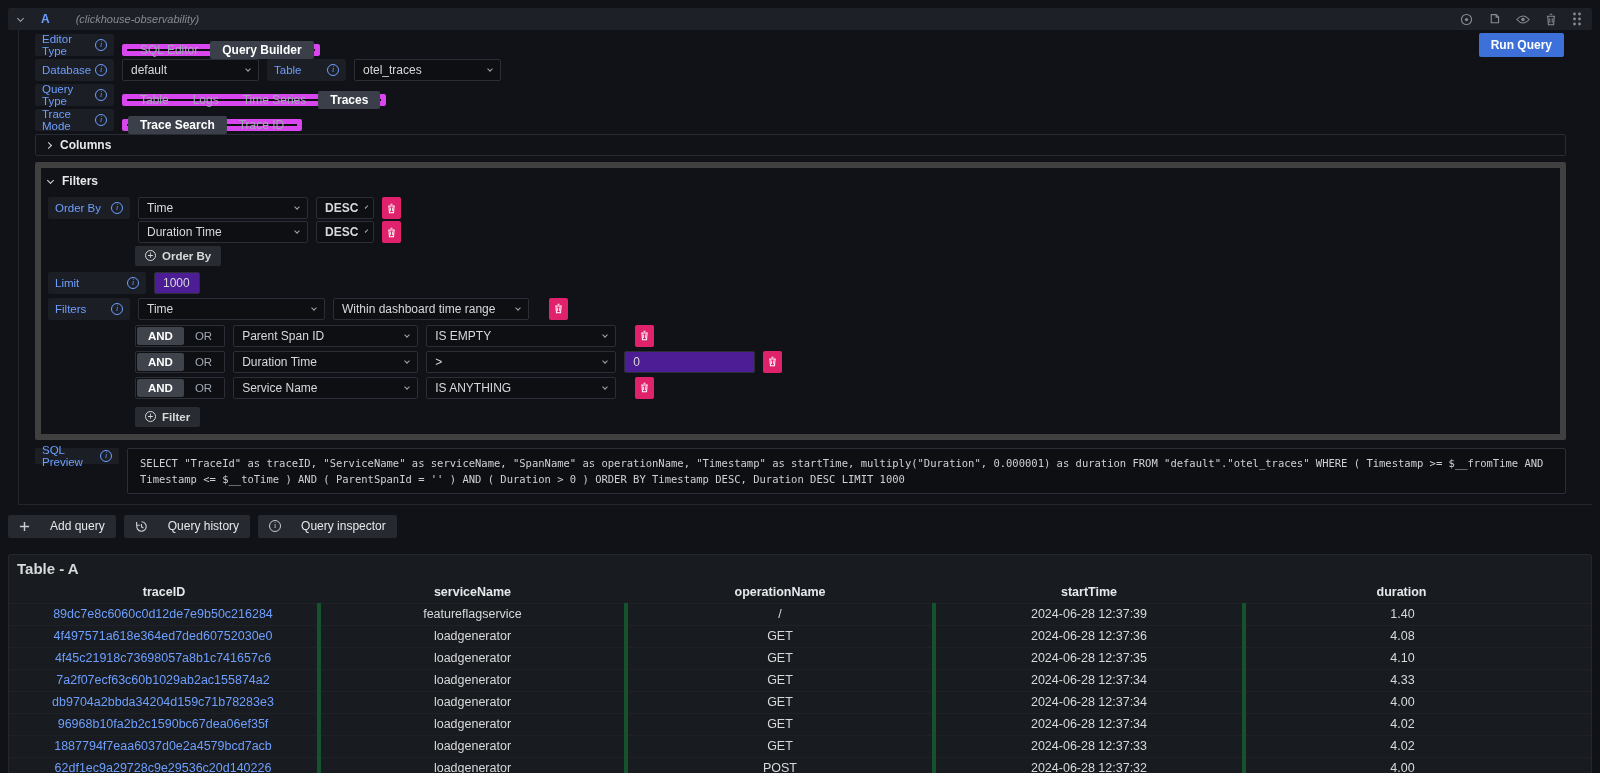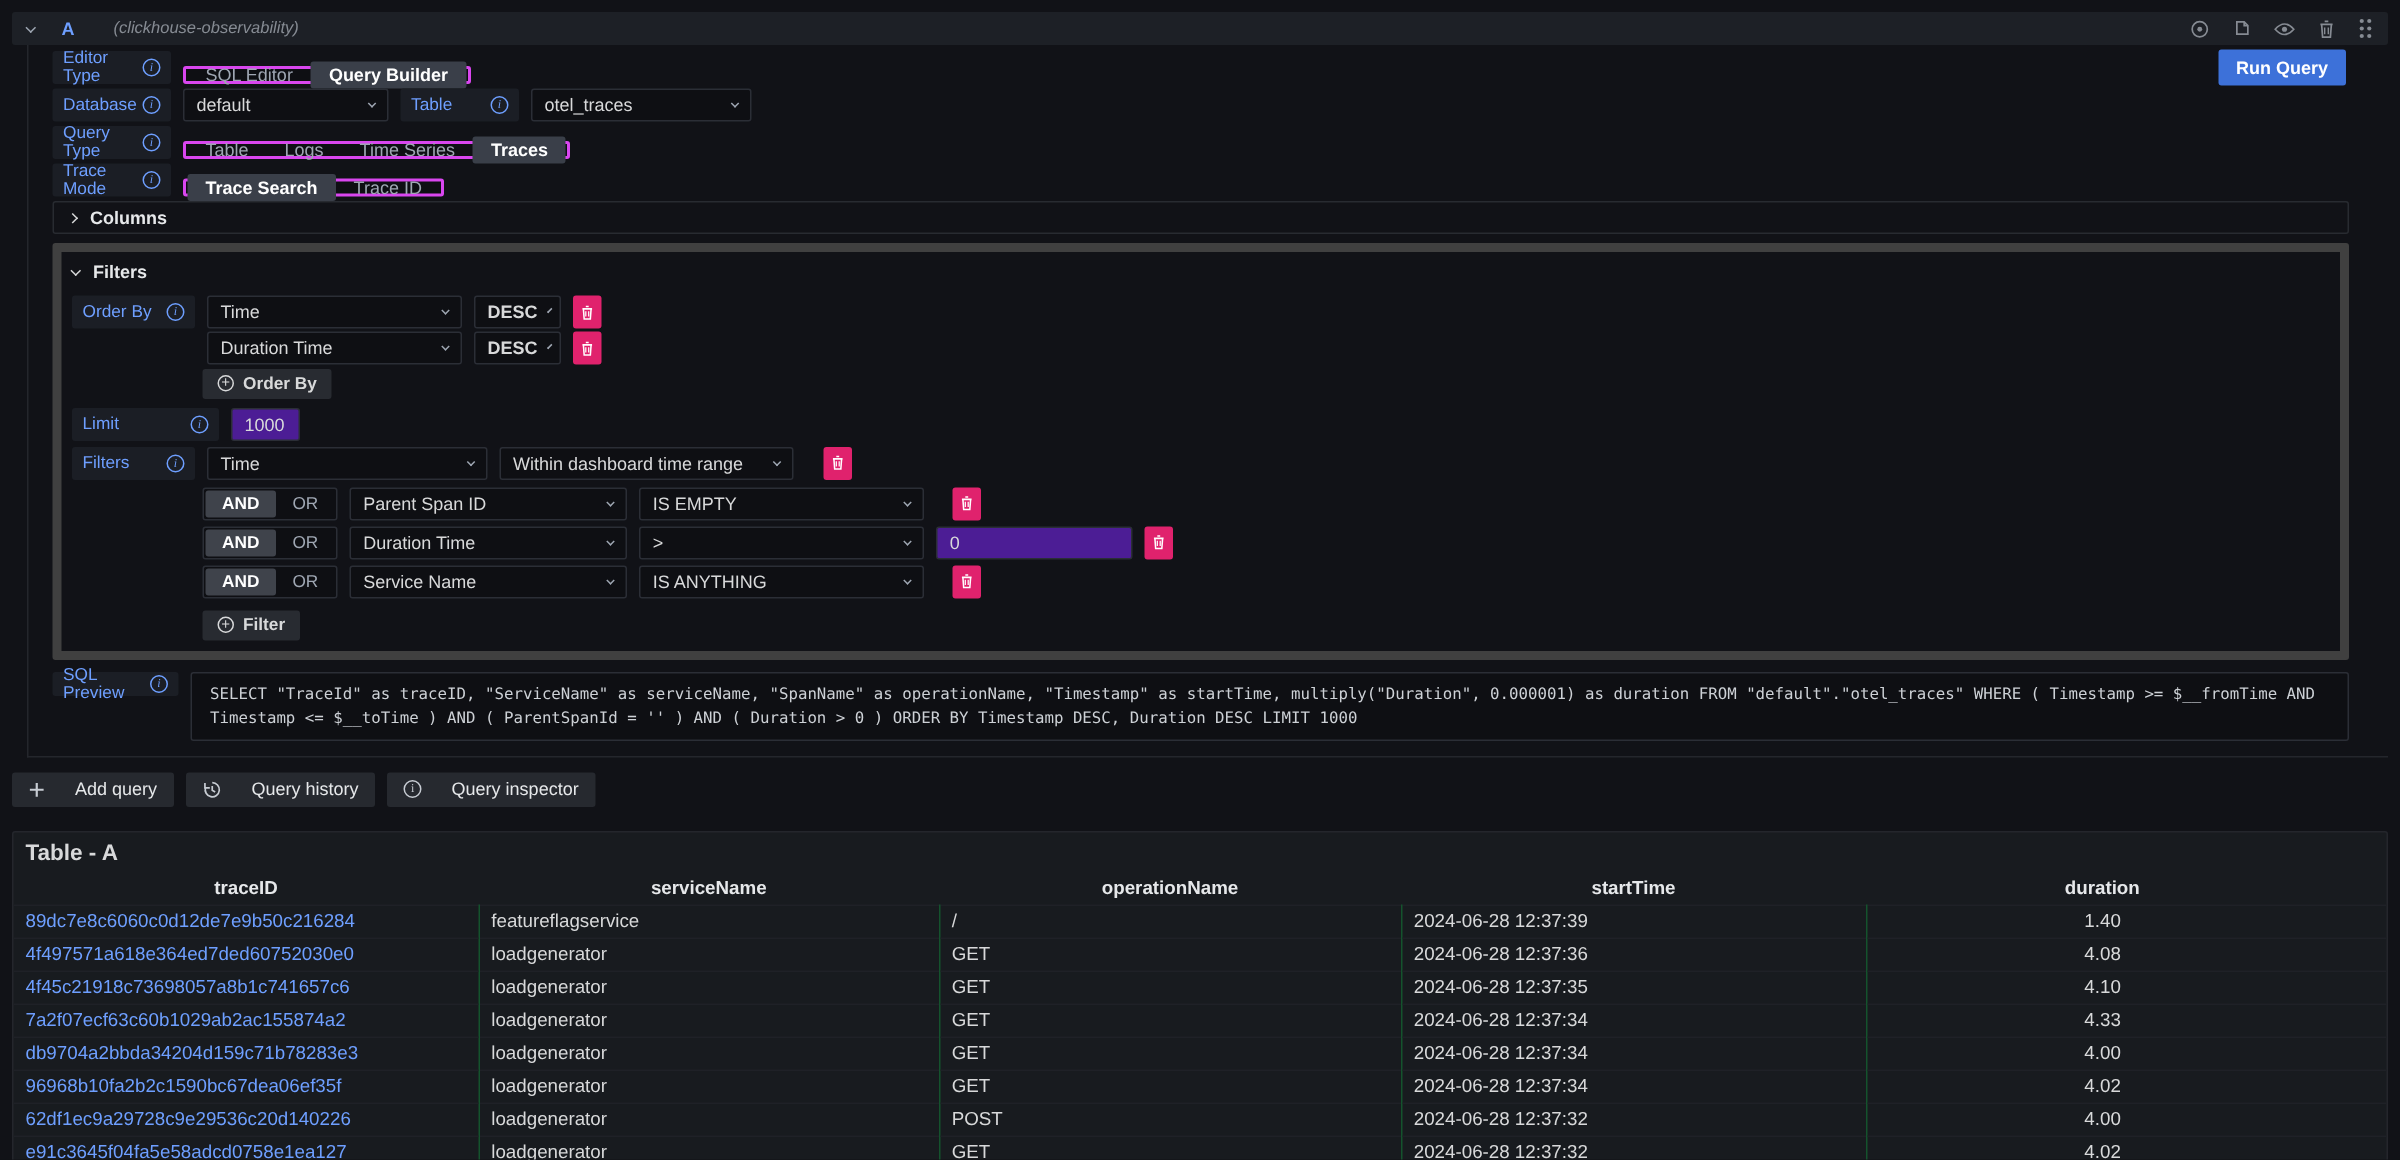--- a/index.html
+++ b/index.html
@@ -22,21 +22,21 @@
 
   
   .f-row { display:flex; align-items:stretch; height:22px; margin-bottom:3px; }
   .inline-label { width:79px; display:flex; align-items:center; justify-content:space-between;
     background:#1b1e25; border-radius:2px; padding:0 7px; color:#6e9fff;
     font-size:11.5px; font-weight:500; margin-right:8px; flex:none; }
   .info-i { width:12px; height:12px; border:1px solid #6e9fff; border-radius:50%;
     font-size:8px; line-height:10px; text-align:center; color:#6e9fff; font-style:italic;
     font-family:"Liberation Serif", serif; flex:none; }
   .seg-group { display:flex; align-items:center; background:#0e0f13;
-    border:2px solid #d946ef; border-radius:2px; padding:1px;margin-top:10px; }
+    border:5px solid #d946ef; border-radius:2px; padding:1px;margin-top:10px; }
   .seg { padding:0 12px; height:18px; line-height:18px; font-size:12px; color:#9fa7b3;
     border-radius:2px; white-space:nowrap; cursor:pointer; }
   .seg.sel { background:#3a3f49; color:#fff; font-weight:bold; }
   .select { display:flex; align-items:center; justify-content:space-between;
     background:#0e0f13; border:1px solid #2b2e36; border-radius:2px; padding:0 8px;
     font-size:12px; color:#d8d9da; cursor:pointer; }
   .select .chev { width:4px; height:4px; margin-left:8px; }
   .t-input { background:#4c1d95; border:1px solid #2b2e36; border-radius:2px;
     color:#d8d9da; font-size:12px; padding:0 8px; font-family:inherit; }
   .trash-btn { width:19px; height:22px; background:#e0226d; border:none; border-radius:2px;
@@ -82,22 +82,22 @@
   .sec-btn .info-i { border-color:#c7ccd3; color:#c7ccd3; font-style:normal; }
 
   
   .table-panel { margin:16px 8px 0 8px; background:#181b1f; border:1px solid #24262c;
     border-radius:2px; height:300px; }
   .panel-title { padding:5px 8px 4px 8px; font-size:15px; font-weight:bold; color:#d8d9da; }
   table.data { width:100%; border-collapse:collapse; table-layout:fixed; font-size:12.5px; }
   table.data th { text-align:center; font-weight:bold; color:#e6e8ea; padding:4px 8px;
     white-space:nowrap; cursor:pointer; }
   table.data th.num, table.data td.num { text-align:center; padding-right:40px; }
-  table.data td { padding:3px 8px; border-top:1px solid #1f2127; border-right:1px solid #14532d;
-    color:#d8d9da; white-space:nowrap; overflow:hidden; height:22px; }
+  table.data td { padding:3px 8px; border-top:1px solid #1f2127; border-right:4px solid #14532d;
+    color:#d8d9da; white-space:nowrap; overflow:hidden; height:22px;text-align:center; }
   table.data td:last-child { border-right:none; }
   table.data td.trace a { color:#6e9fff; text-decoration:none; cursor:pointer; }
   col.c1{width:310px} col.c2{width:307px} col.c3{width:308px} col.c4{width:310px}
 </style>
 </head>
 <body>
 
 <div class="editor-wrap">
 
   <div class="q-header">
@@ -449,20 +449,27 @@
           <td class="num">4.00</td>
         </tr>
         <tr>
           <td class="trace"><a>96968b10fa2b2c1590bc67dea06ef35f</a></td>
           <td>loadgenerator</td>
           <td>GET</td>
           <td>2024-06-28 12:37:34</td>
           <td class="num">4.02</td>
         </tr>
         <tr>
+          <td class="trace"><a>1887794f7eaa6037d0e2a4579bcd7acb</a></td>
+          <td>loadgenerator</td>
+          <td>GET</td>
+          <td>2024-06-28 12:37:33</td>
+          <td class="num">4.02</td>
+        </tr>
+        <tr>
           <td class="trace"><a>62df1ec9a29728c9e29536c20d140226</a></td>
           <td>loadgenerator</td>
           <td>POST</td>
           <td>2024-06-28 12:37:32</td>
           <td class="num">4.00</td>
         </tr>
         <tr>
           <td class="trace"><a>e91c3645f04fa5e58adcd0758e1ea127</a></td>
           <td>loadgenerator</td>
           <td>GET</td>

